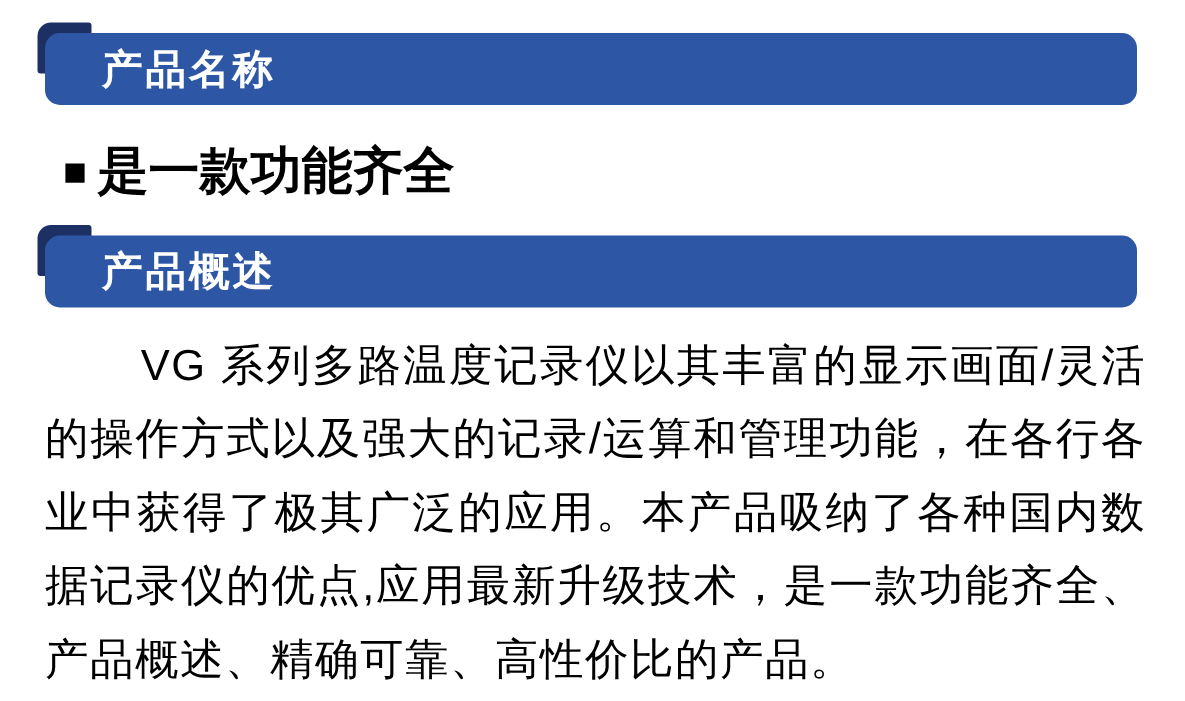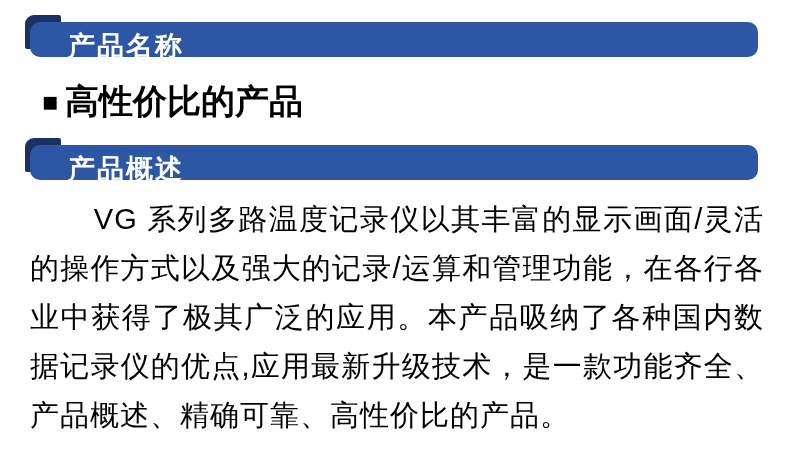--- a/index.html
+++ b/index.html
@@ -15,21 +15,21 @@
   body{
     width:790px;height:467px;overflow:hidden;
     font-family:"Liberation Sans",sans-serif;
     color:var(--body-text);
   }
   .page{position:relative;width:790px;height:467px;background:var(--page-bg);}
 
   
   .banner{
     position:relative;
-    height:35px;
+    height:48px;
     margin:0 32px 0 30px;
   }
   .banner::before{ 
     content:"";
     position:absolute;
     left:-5px;top:-7px;
     width:36px;height:34px;
     background:var(--banner-dark);
     border-radius:9px 2px 2px 2px;
   }
@@ -82,21 +82,21 @@
 <body>
 
 <div class="page">
 
   <div class="banner banner-1">
     <div class="banner-face"></div>
     <span class="banner-label">产品名称</span>
   </div>
 
   <h1 class="product-heading">
-    <span class="bullet">■</span><span>高性价比的产品</span>
+    <span class="bullet">■</span><span>是一款功能齐全</span>
   </h1>
 
   <div class="banner banner-2">
     <div class="banner-face"></div>
     <span class="banner-label">产品概述</span>
   </div>
 
   <p class="overview-paragraph">VG 系列多路温度记录仪以其丰富的显示画面/灵活的操作方式以及强大的记录/运算和管理功能，在各行各业中获得了极其广泛的应用。本产品吸纳了各种国内数据记录仪的优点,应用最新升级技术，是一款功能齐全、产品概述、精确可靠、高性价比的产品。</p>
 
 </div>

